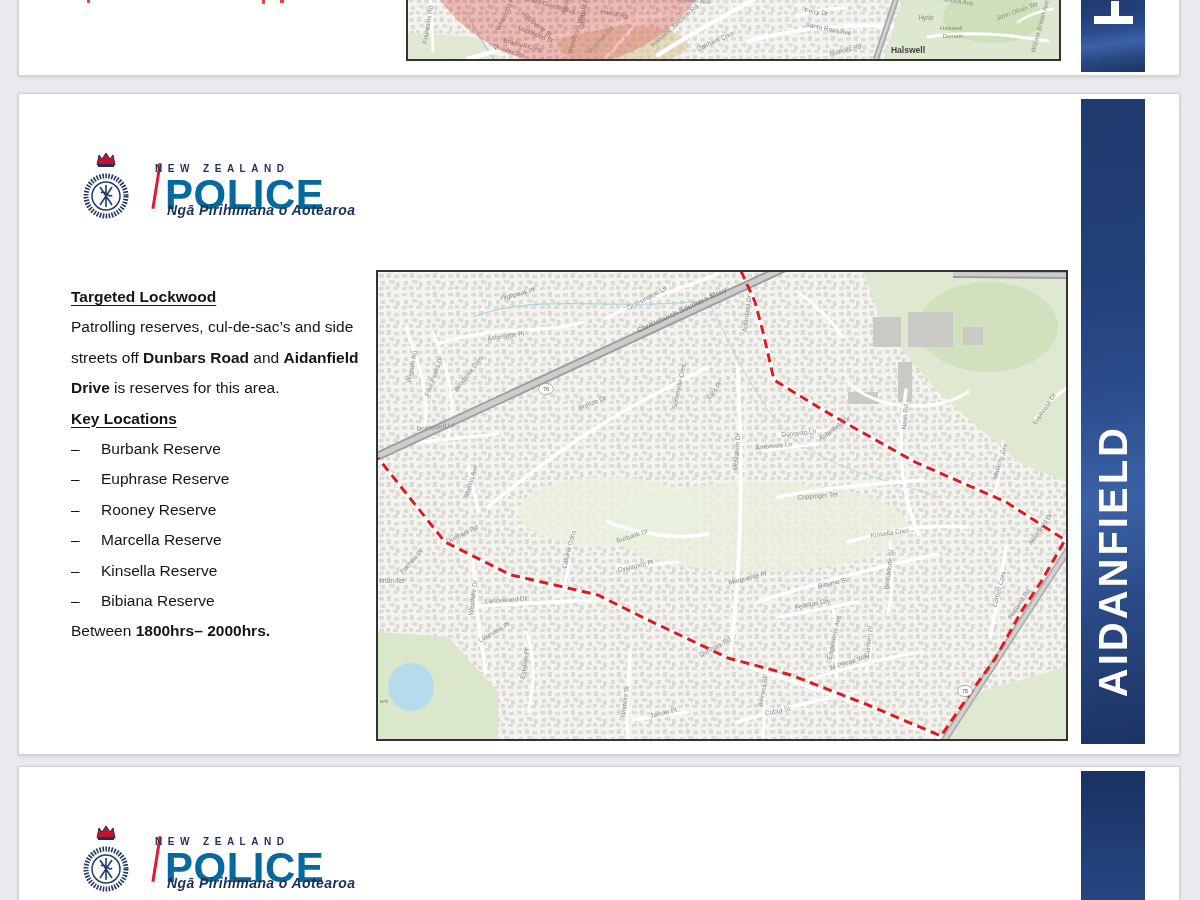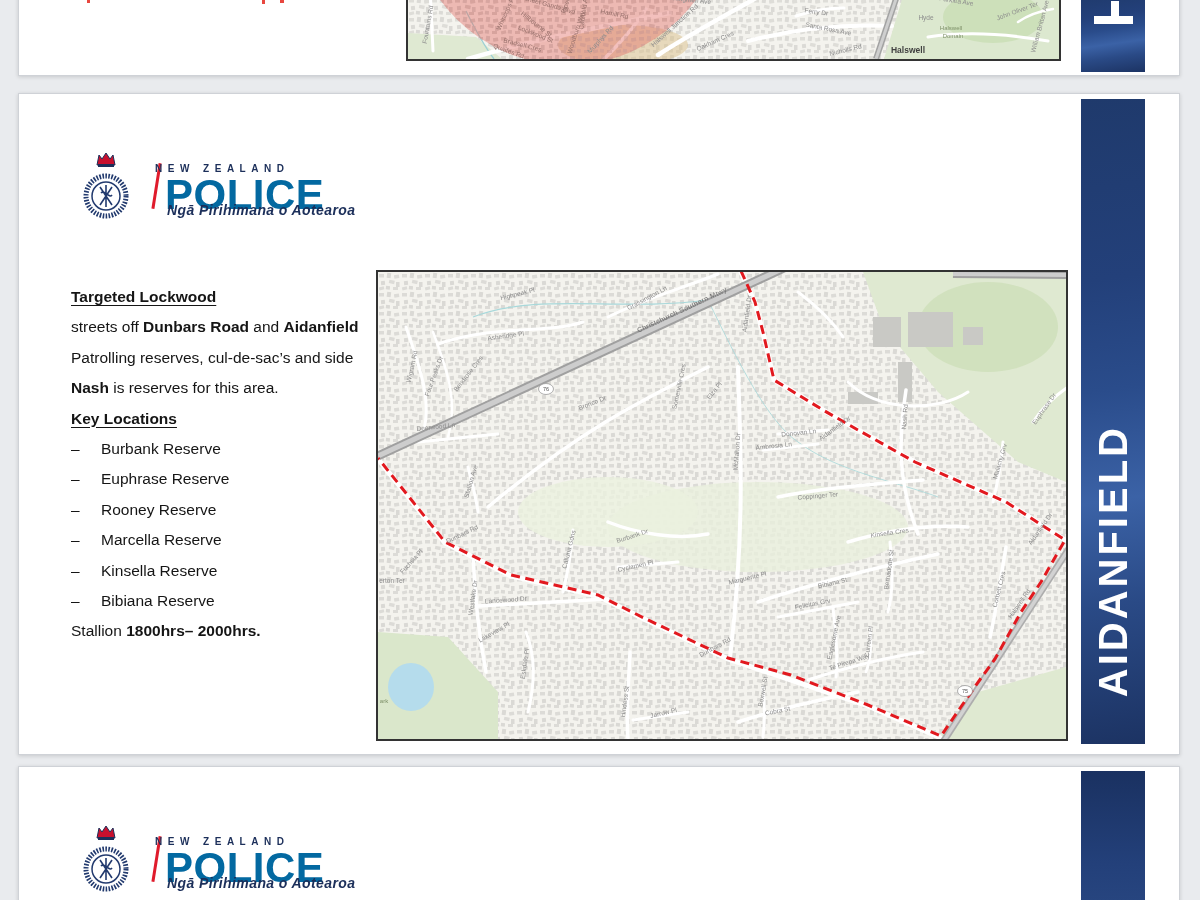--- a/index.html
+++ b/index.html
@@ -151,23 +151,23 @@
       </svg>
       <div class="slash"></div>
       <div class="lg-nz">NEW ZEALAND</div>
       <div class="lg-police">POLICE</div>
       <div class="lg-tag">Ngā Pirihimana o Aotearoa</div>
     </div>
 
     <div class="col">
       <div class="hd">Targeted Lockwood</div>
       <div id="patrol-lines">
+          <div><span>Patrolling reserves, cul-de-sac’s and side</span></div>
           <div><span>streets off </span><span class="b">Dunbars Road</span><span> and </span><span class="b">Aidanfield</span></div>
-          <div><span>Patrolling reserves, cul-de-sac’s and side</span></div>
-          <div><span class="b">Nash</span><span> is reserves for this area.</span></div>
+          <div><span class="b">Drive</span><span> is reserves for this area.</span></div>
         </div>
       <div class="hd mt">Key Locations</div>
       <ul class="kl" id="key-locations">
           <li>
             <span class="dash">–</span>
             <span>Burbank Reserve</span>
           </li>
           <li>
             <span class="dash">–</span>
             <span>Euphrase Reserve</span>
@@ -183,21 +183,21 @@
           <li>
             <span class="dash">–</span>
             <span>Kinsella Reserve</span>
           </li>
           <li>
             <span class="dash">–</span>
             <span>Bibiana Reserve</span>
           </li>
         </ul>
       <div id="times-lines">
-          <div><span>Stallion </span><span class="b">1800hrs– 2000hrs.</span></div>
+          <div><span>Between </span><span class="b">1800hrs– 2000hrs.</span></div>
         </div>
     </div>
 
     <div class="mapwrap" style="left:357px;top:176px;width:688px;height:467px;">
       <svg id="svg-main" width="688" height="467" viewBox="0 0 688 467">
         <defs>
           <pattern id="bldM" width="23" height="19" patternUnits="userSpaceOnUse">
             <rect x="1" y="2" width="5" height="3.5" fill="#d8d7d3"></rect>
             <rect x="9" y="1" width="4" height="5" fill="#d5d4d0" transform="rotate(8 11 3)"></rect>
             <rect x="16" y="3" width="5" height="3.5" fill="#d8d7d3" transform="rotate(-10 18 4)"></rect>

